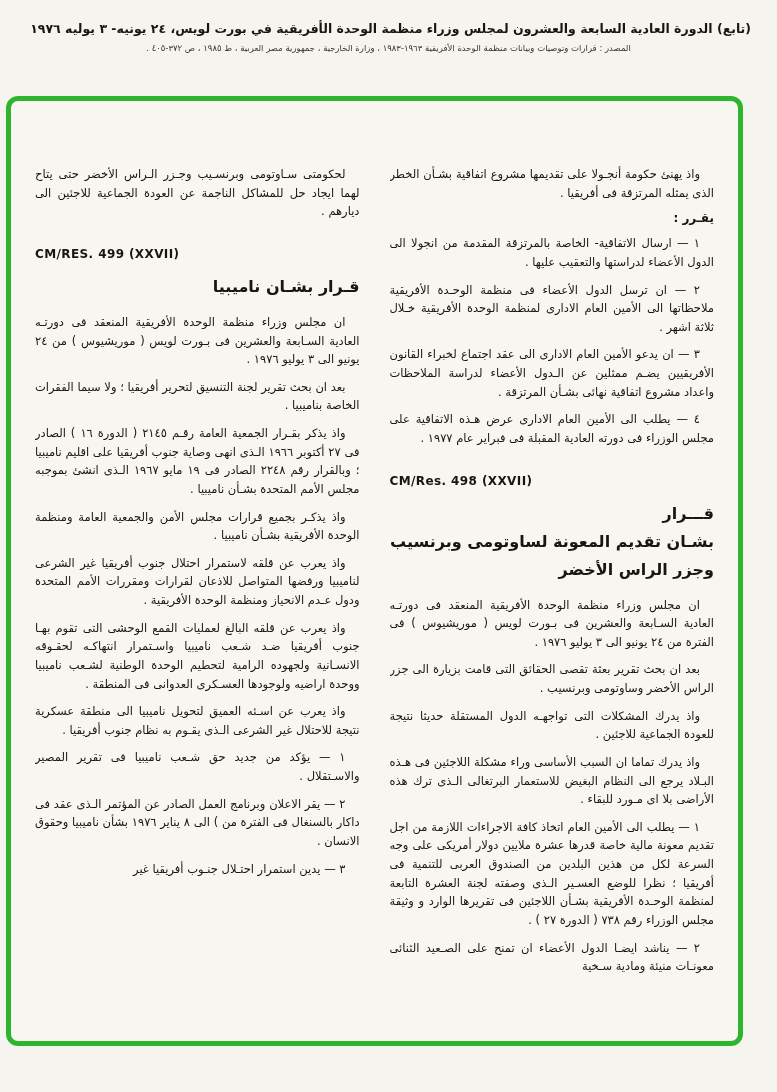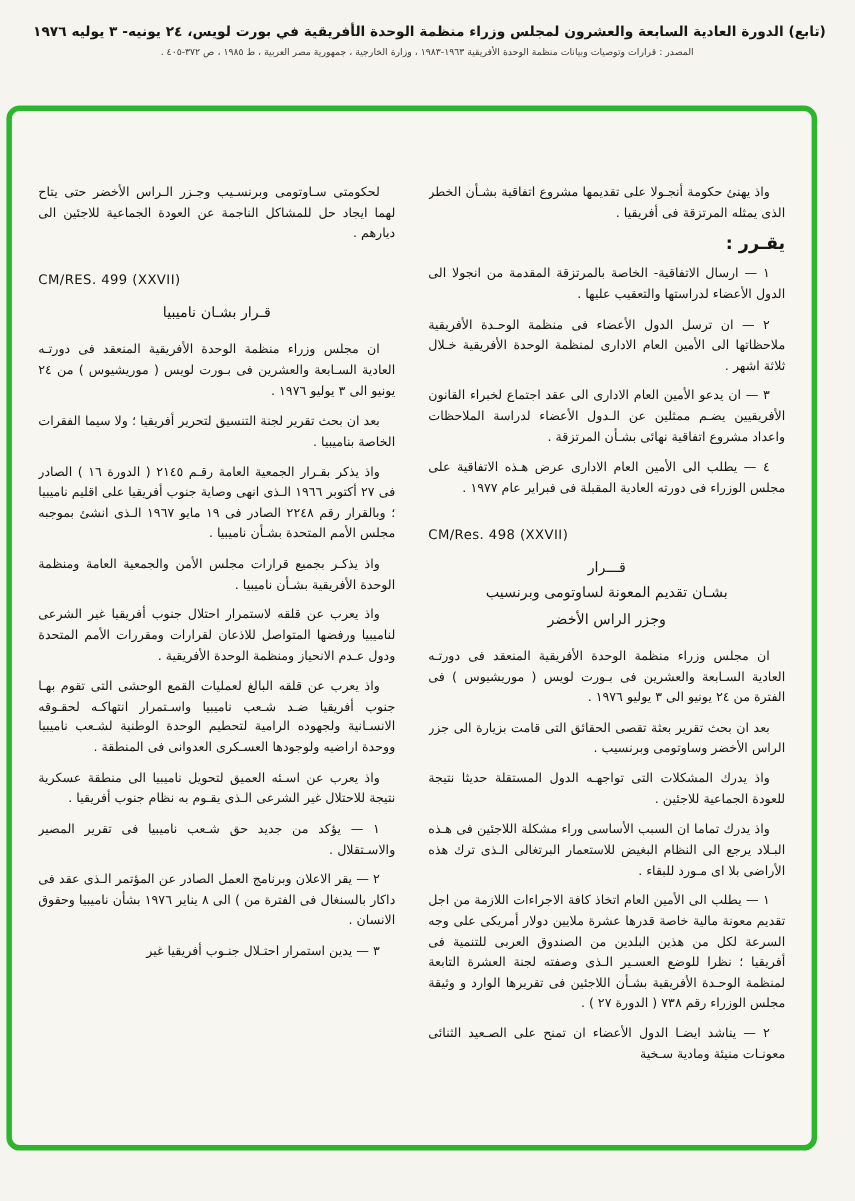--- a/index.html
+++ b/index.html
@@ -60,36 +60,35 @@
   .para{
     margin:0 0 9px 0;
     font-size:11.5px;
     line-height:1.62;
     text-align:justify;
     text-indent:14px;
   }
   .para .lead{font-weight:normal;}
   .h-bold{
     margin:4px 0 9px 0;
-    font-size:16px;
+    font-size:12px;
     font-weight:bold;
     text-align:right;
   }
   .code{
     direction:ltr;
     text-align:left;
     font-size:12px;
-    font-weight:400;
+    font-weight:700;
     letter-spacing:.4px;
     margin:26px 0 14px 0;
   }
   .h-center{
-    text-align:center;
-    font-weight:normal;
-    font-size:13px;
+    font-weight:bold;
+    font-size:16px;
     margin:2px 0 4px 0;
     line-height:1.5;
   }
   .h-center.last{margin-bottom:14px;}
 
   
   .pgnum{
     position:absolute;
     bottom:14px;left:0;right:0;
     text-align:left;

